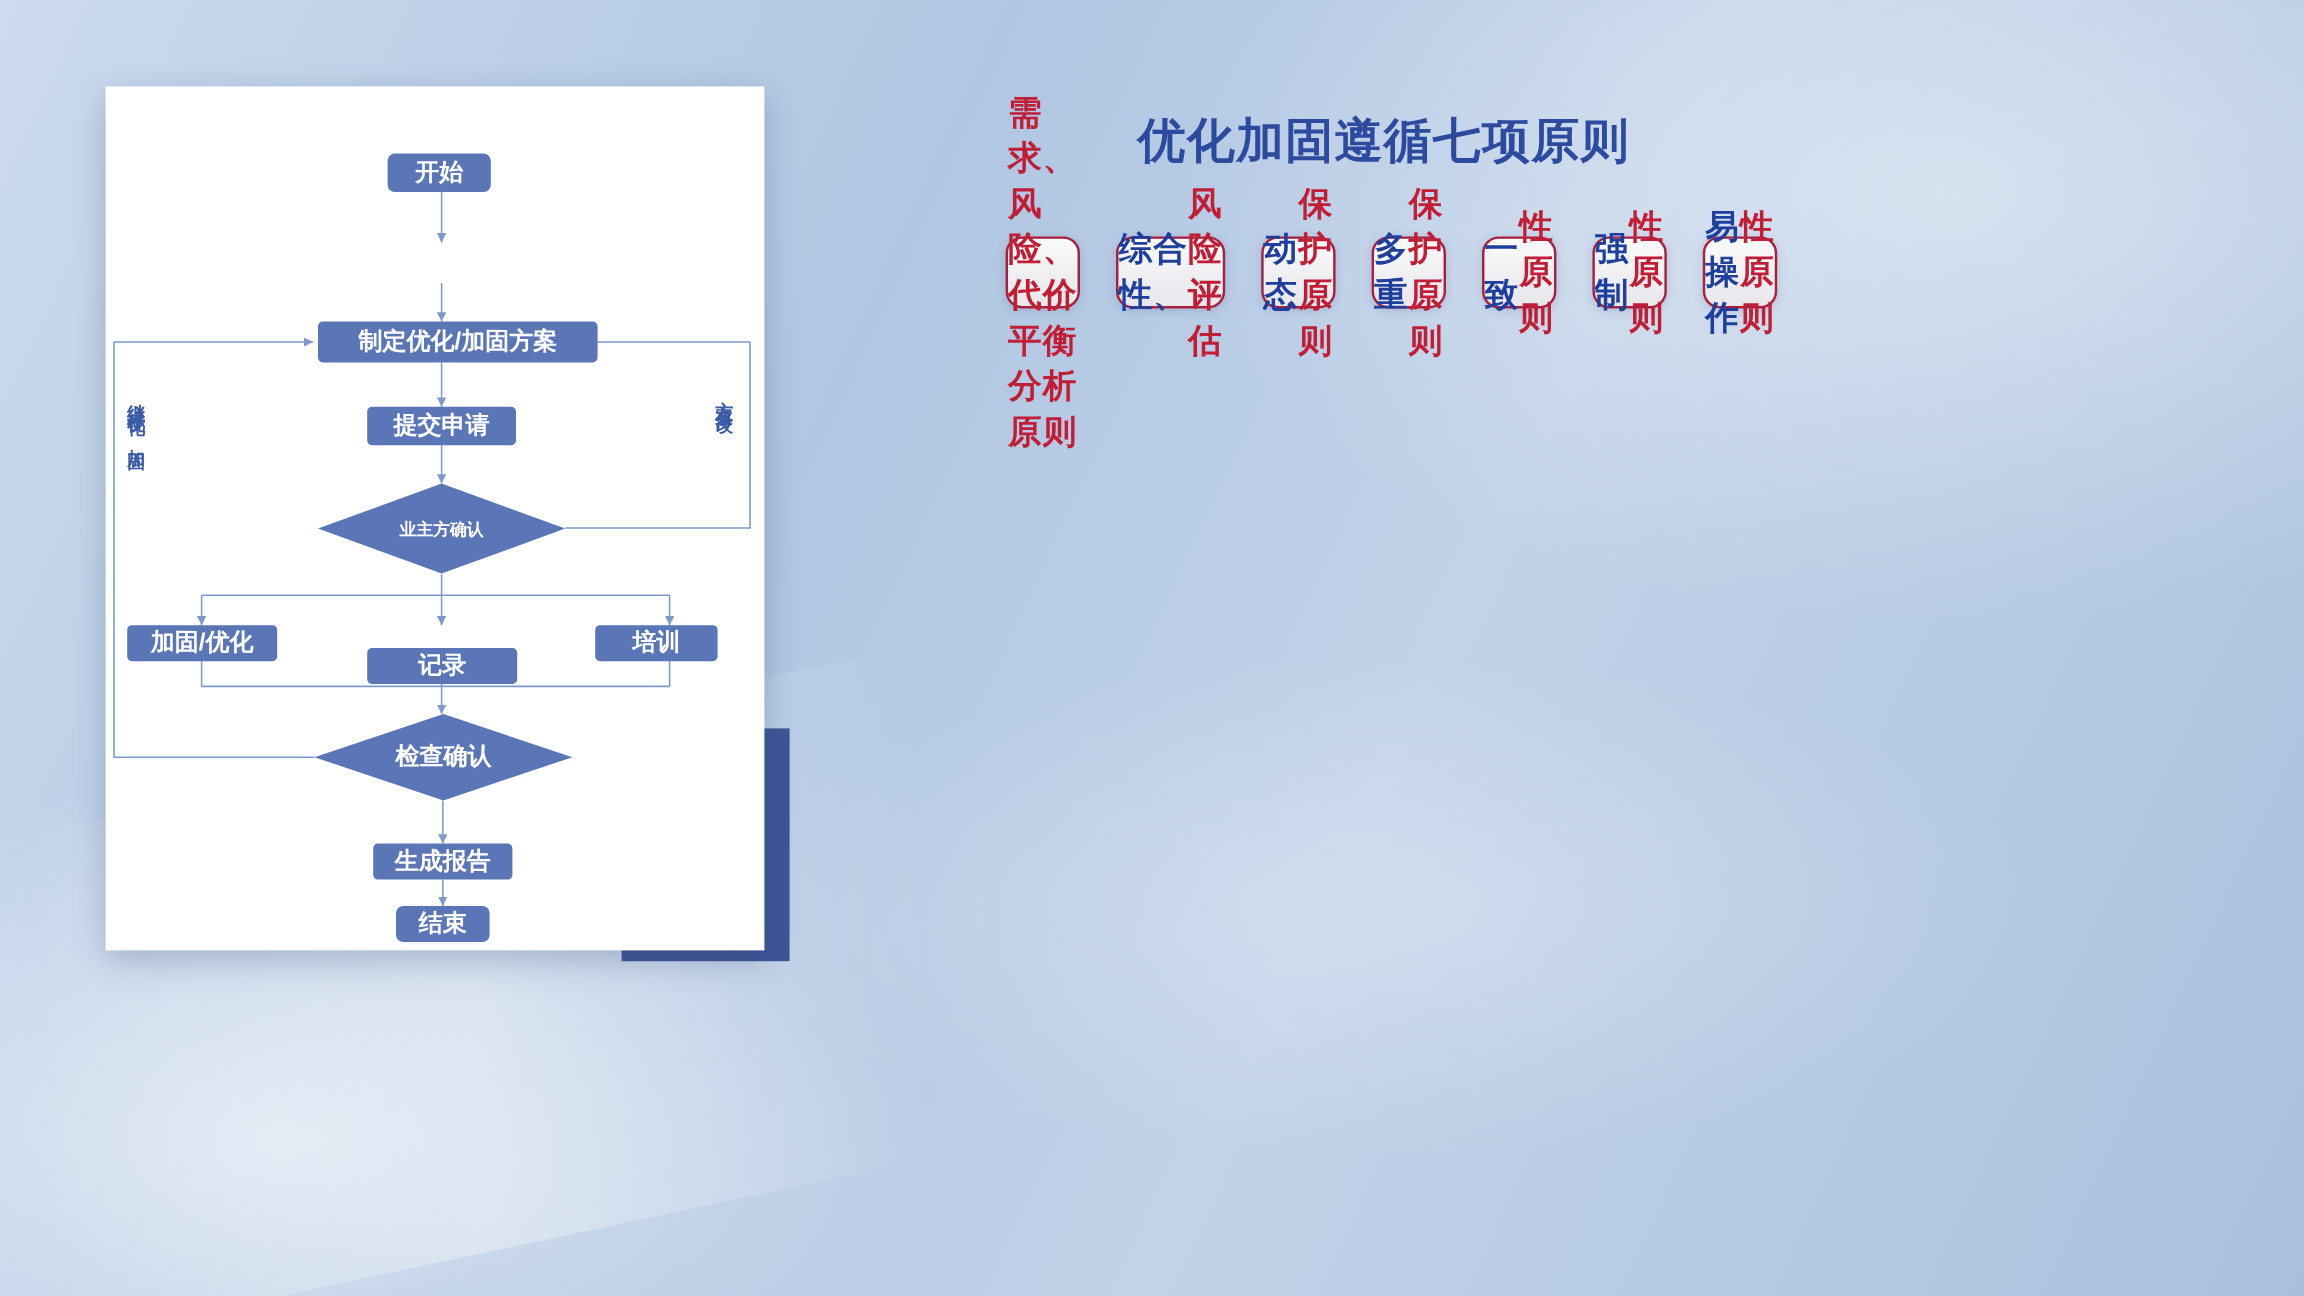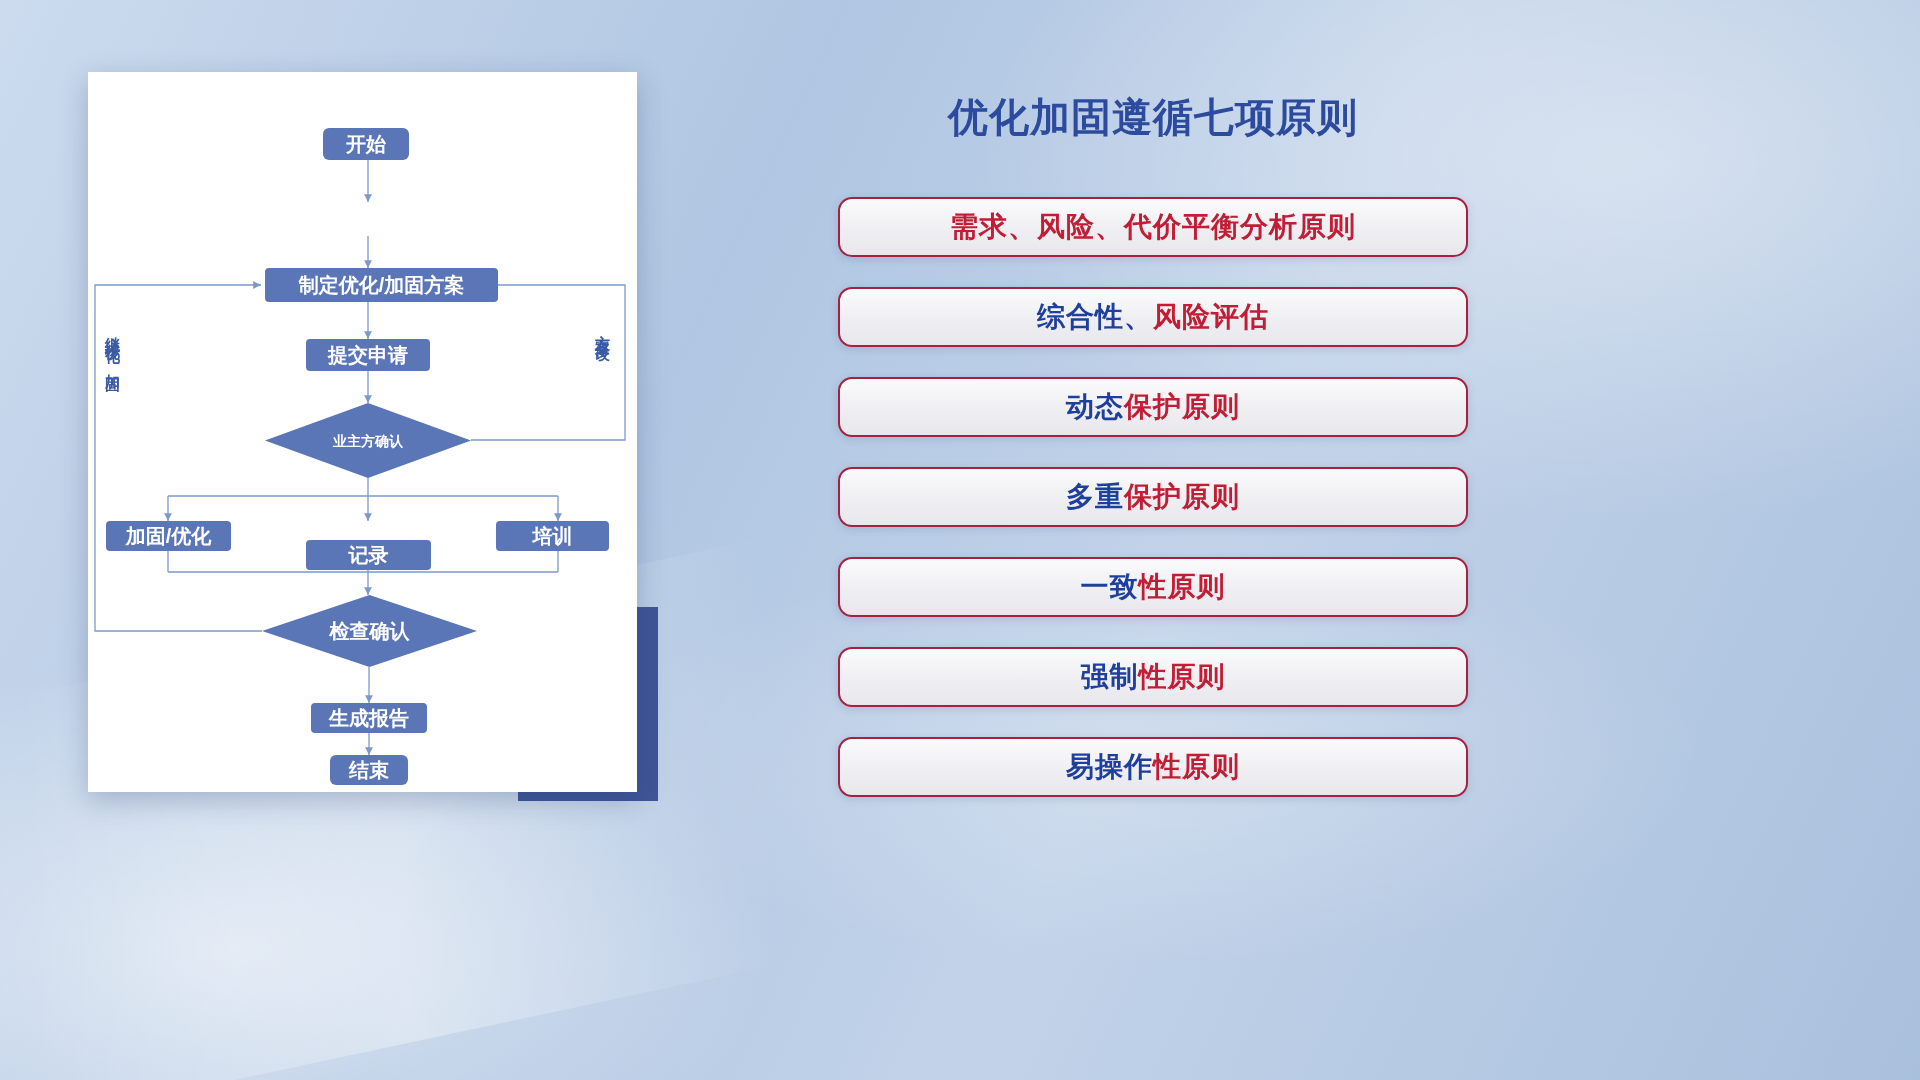--- a/index.html
+++ b/index.html
@@ -37,38 +37,38 @@
     font-size:20px;font-weight:bold;border-radius:4px;line-height:1;white-space:nowrap;
   }
   .diamond{clip-path:polygon(50% 0,100% 50%,50% 100%,0 50%);border-radius:0;}
   .n-start {left:235px;top:56px;width:86px;height:32px;border-radius:6px;}
   .n-risk  {left:152px;top:130px;width:254px;height:34px;}
   .n-plan  {left:177px;top:196px;width:233px;height:34px;}
   .n-submit{left:218px;top:267px;width:124px;height:32px;}
   .n-d1    {left:177px;top:331px;width:206px;height:75px;font-size:14px;}
   .n-b1    {left:18px;top:449px;width:125px;height:30px;}
   .n-b2    {left:218px;top:468px;width:125px;height:30px;}
-  .n-b3    {left:408px;top:449px;width:113px;height:30px;}
+  .n-b3    {left:408px;top:449px;width:102px;height:30px;}
   .n-d2    {left:174px;top:523px;width:215px;height:72px;}
   .n-report{left:223px;top:631px;width:116px;height:30px;}
   .n-end   {left:242px;top:683px;width:78px;height:30px;border-radius:6px;}
   .vlabel{
     position:absolute;writing-mode:vertical-lr;text-orientation:upright;
     color:#3a5aa6;font-weight:bold;font-size:15px;letter-spacing:4px;line-height:1.1;
   }
   .vl-left{left:16px;top:253px;}
   .vl-right{left:506px;top:250px;}
   
   .panel-title{
     position:absolute;left:838px;top:90px;width:630px;text-align:center;
     font-size:40px;font-weight:bold;color:var(--brand-blue,#2d4b9e);letter-spacing:1px;
   }
   .principles{
     position:absolute;left:838px;top:197px;width:630px;
-    display:flex;flex-direction:column;gap:30px;
+    display:flex;flex-direction:row;gap:30px;
   }
   .principle{
     height:60px;box-sizing:border-box;
     border:2px solid var(--brand-red-border,#a82040);
     border-radius:14px;
     background:linear-gradient(180deg,#fbfbfc 0%,#eeeef2 60%,#e7e7ec 100%);
     display:flex;align-items:center;justify-content:center;
     font-size:28px;font-weight:600;letter-spacing:1px;
     box-shadow:0 2px 8px rgba(60,80,120,.18);
   }

